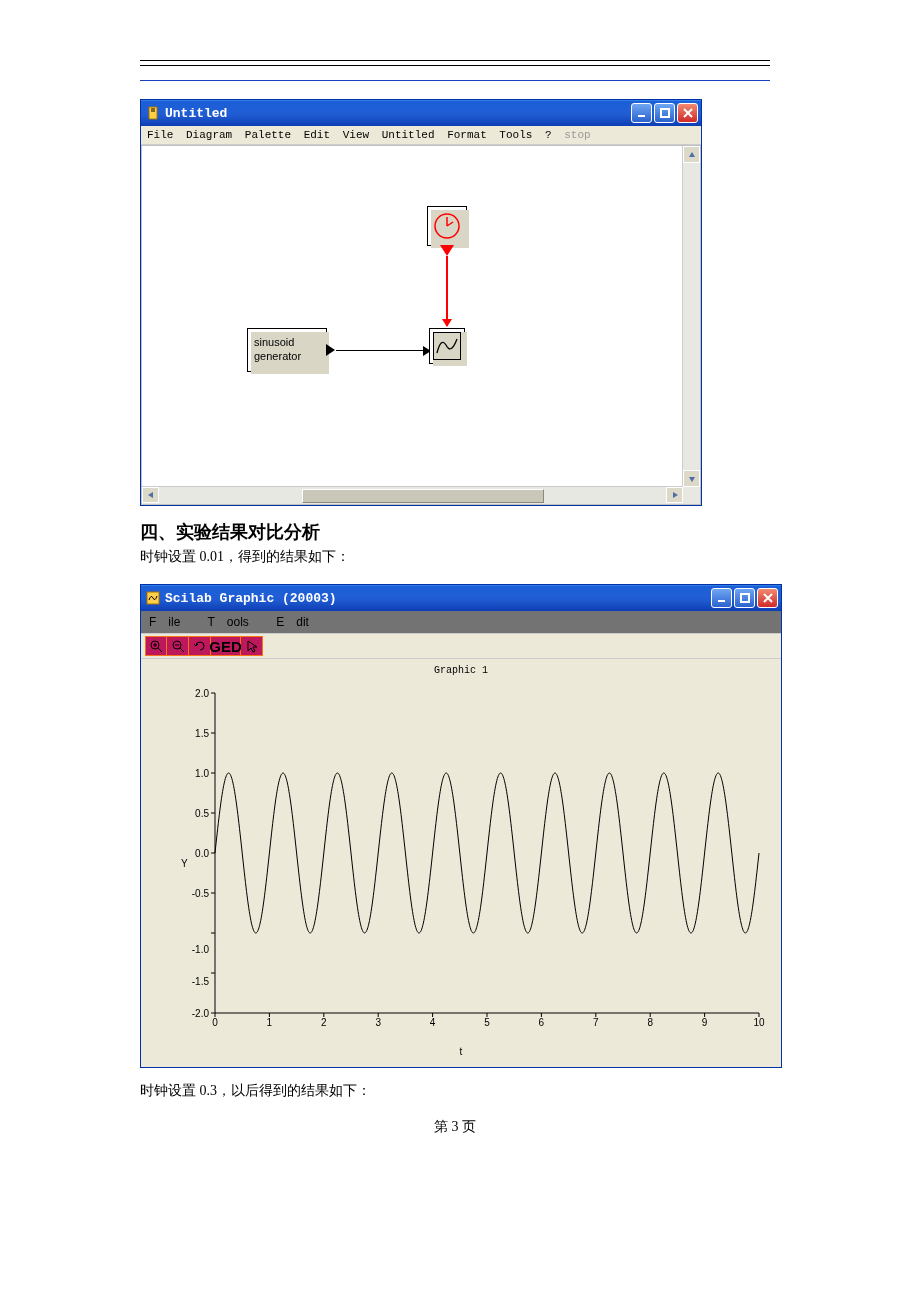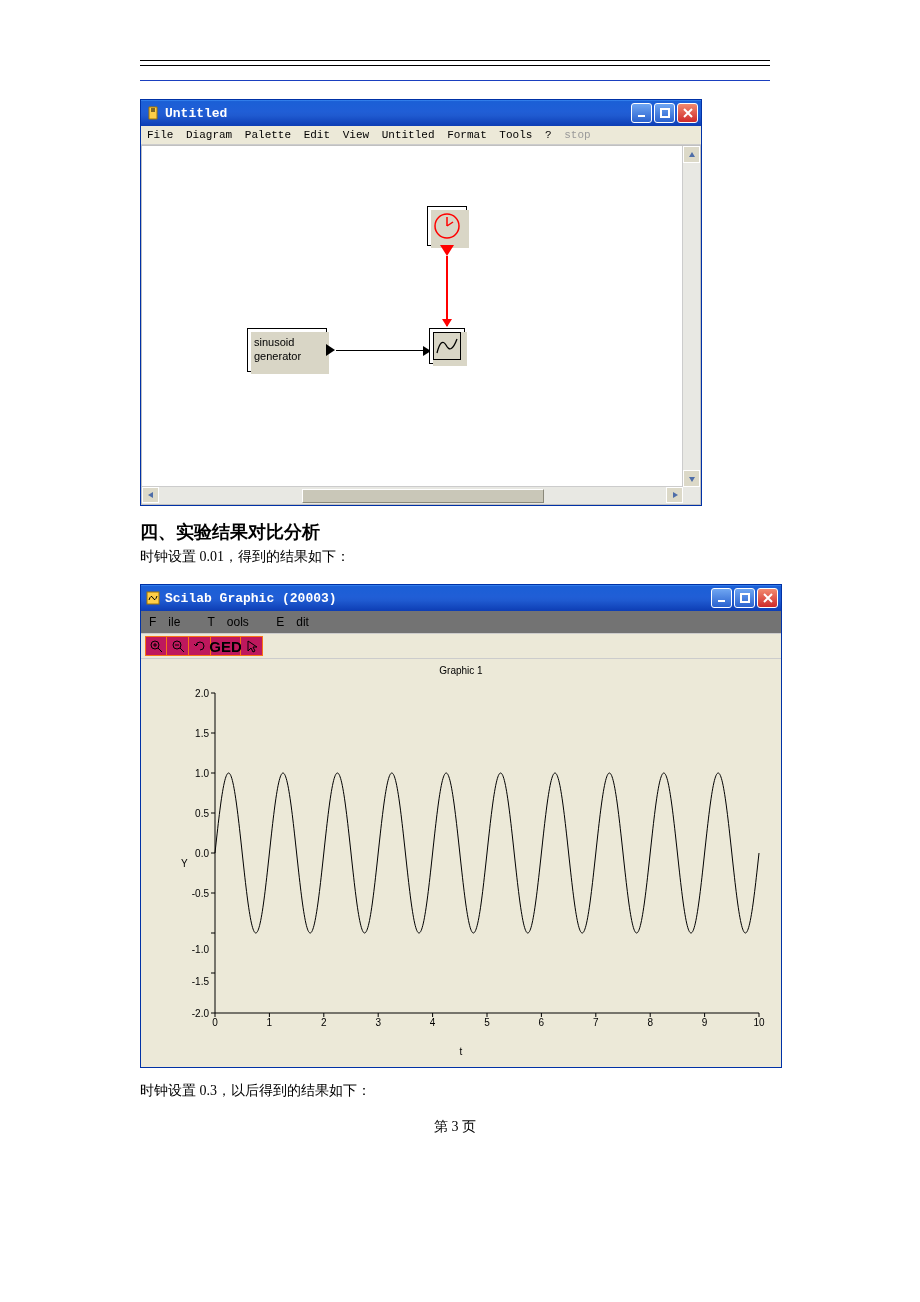--- a/index.html
+++ b/index.html
@@ -251,21 +251,21 @@
   .tbtn.wide { width:30px; }
   .plot-area {
     background:#ece9d8;
     height:408px;
     position:relative;
   }
   .plot-title {
     position:absolute;
     left:50%; top:6px;
     transform:translateX(-50%);
-    font-family: Liberation Sans, sans-serif;
+    font-family: Liberation Mono, monospace;
     font-size:10px;
   }
   .axes {
     position:absolute;
     left:74px; top:34px;
     width:544px; height:320px;
   }
   .axes svg { width:100%; height:100%; overflow:visible; }
   .ylab {
     position:absolute; left:40px; top:50%;

